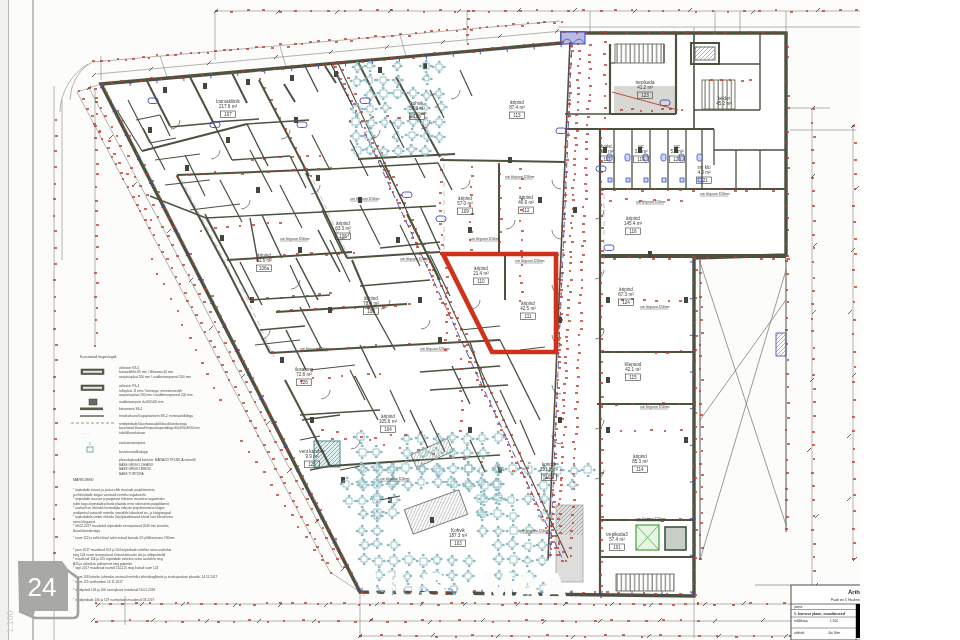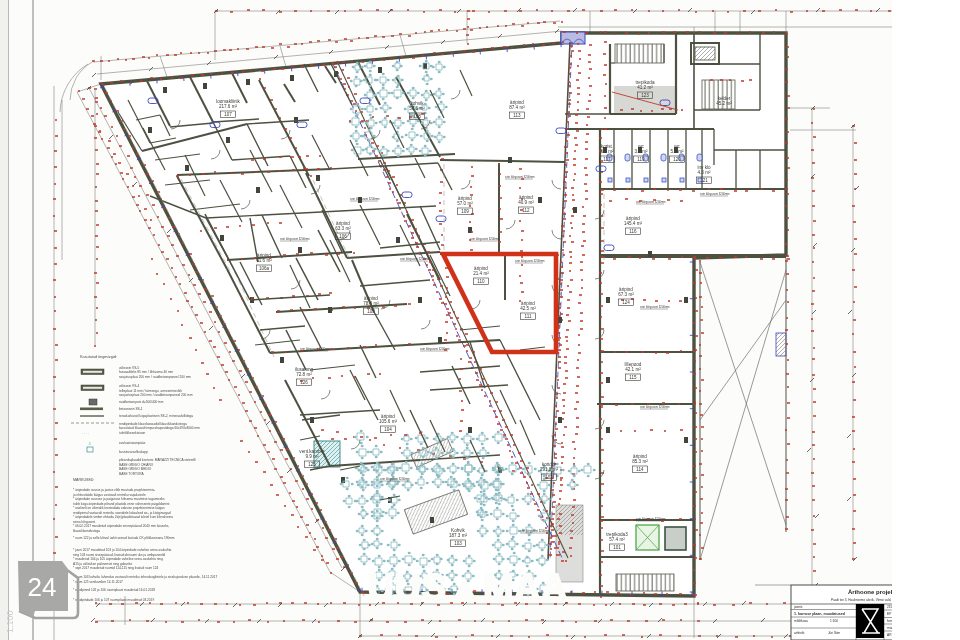--- a/index.html
+++ b/index.html
@@ -1,17 +1,17 @@
 <!DOCTYPE html>
 <html><head>
 <meta charset="utf-8">
 <style>
 html,body{margin:0;padding:0;background:#ffffff;}
 #page{width:860px;height:640px;position:relative;overflow:hidden;background:#fcfcfb;
-font-family:"Liberation Sans", sans-serif;padding-left:32px;}
+font-family:"Liberation Sans", sans-serif;}
 svg{position:absolute;left:0;top:0;}
 text{font-family:"Liberation Sans", sans-serif;}
 </style>
 </head>
 <body>
 <div id="page">
 <svg width="960" height="640" viewBox="0 0 960 640">
 <defs>
 <pattern id="hatchteal" width="4" height="4" patternUnits="userSpaceOnUse">
   <rect width="4" height="4" fill="#dff0f0"></rect>

